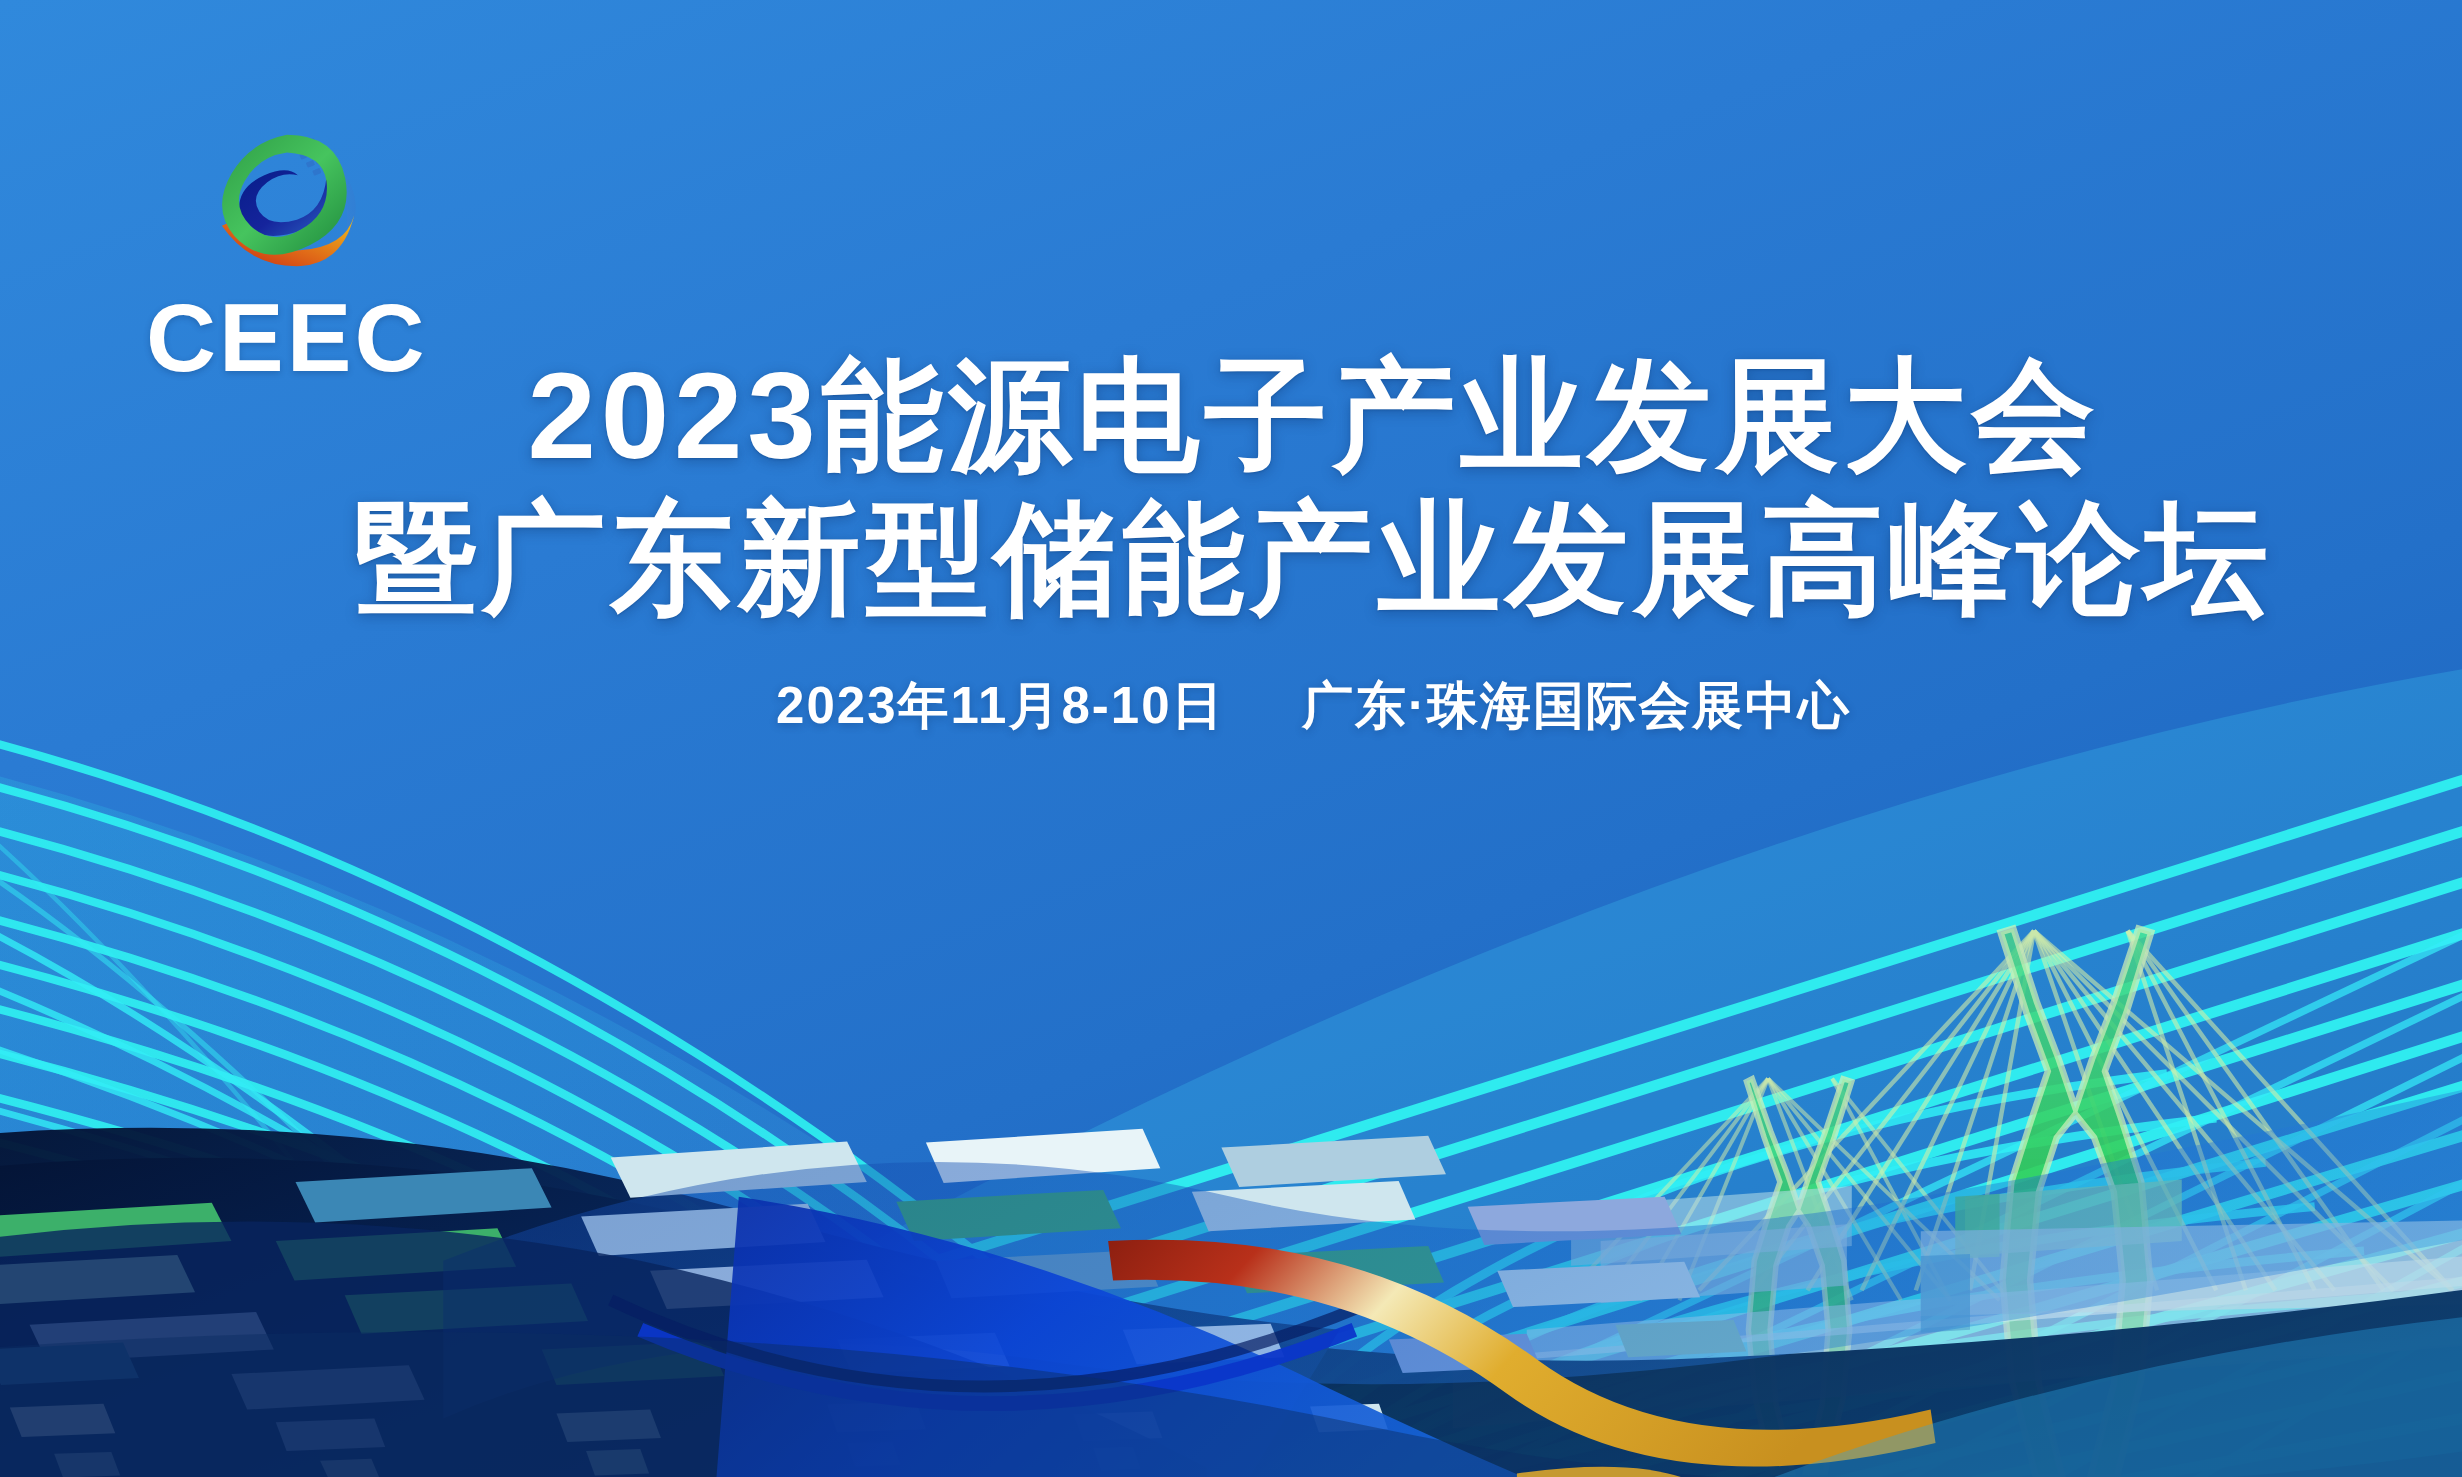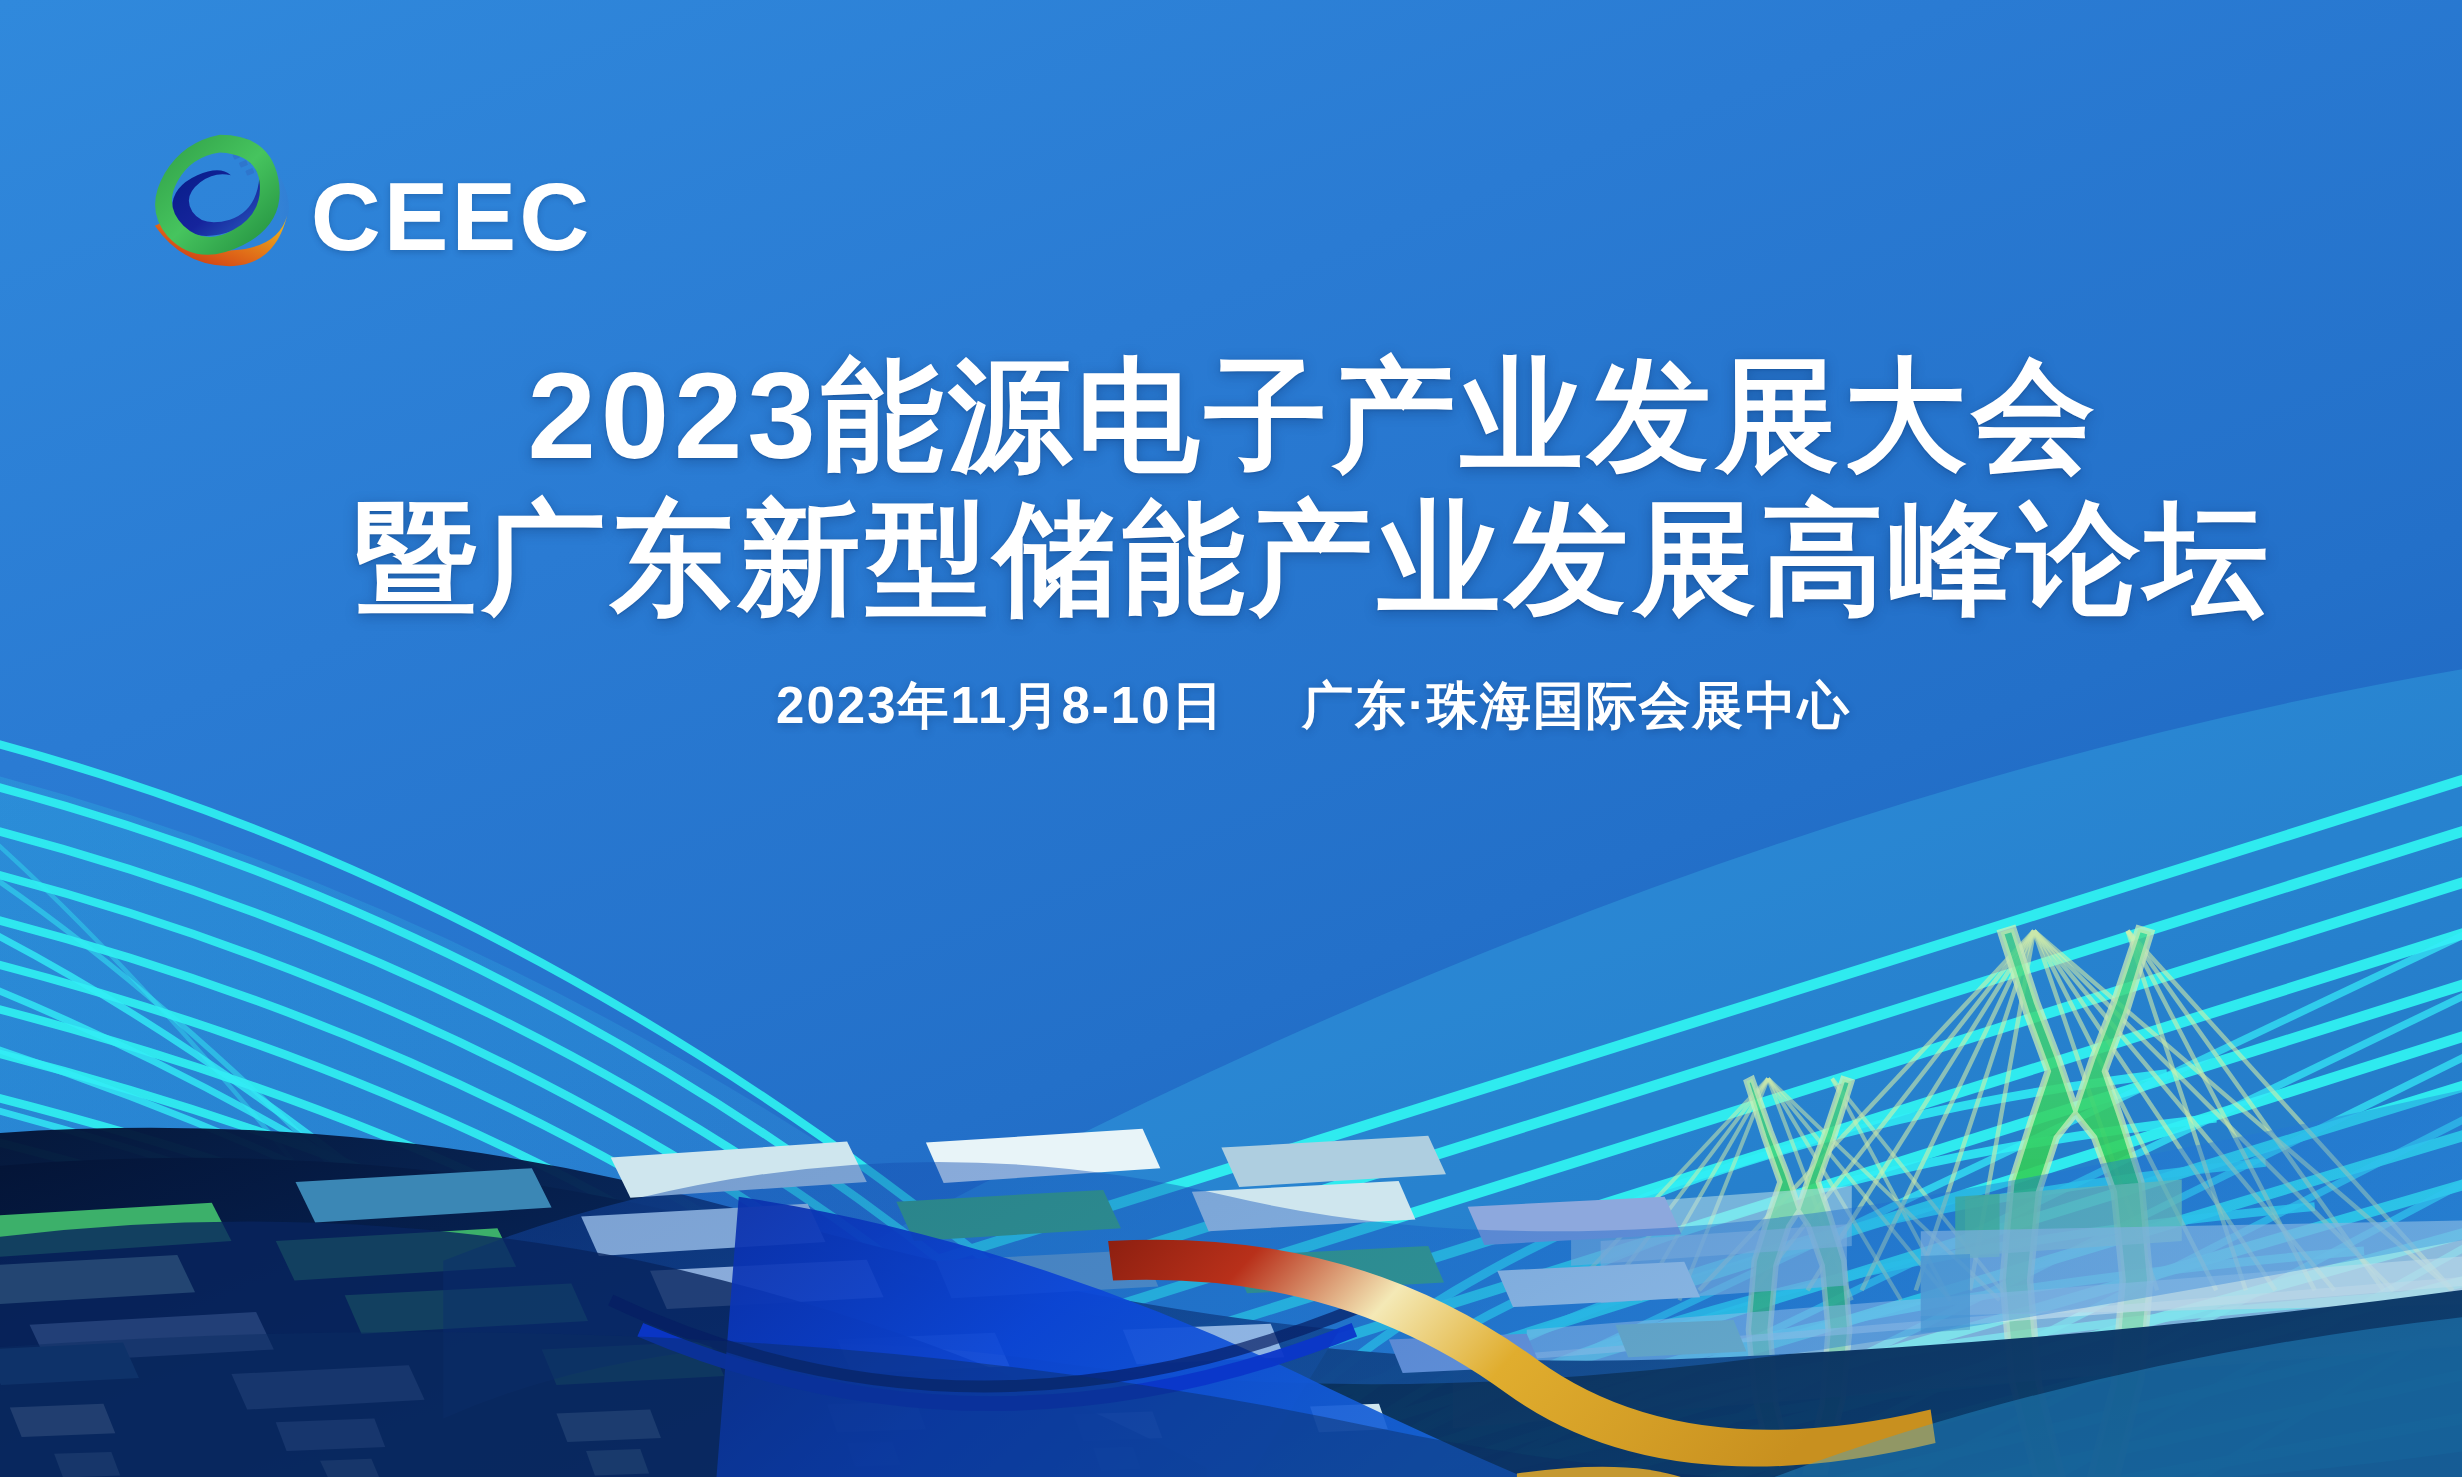--- a/index.html
+++ b/index.html
@@ -6,21 +6,21 @@
   #stage{
     position:relative;
     width:2627px;height:1478px;
     overflow:hidden;
     font-family:"Liberation Sans","DejaVu Sans",sans-serif;
     background:linear-gradient(158deg,#2f84d8 0%,#2b7ad2 38%,#2470c8 70%,#1f63bd 100%);
   }
   .svgfill{position:absolute;top:0;left:0;width:2627px;height:1478px;}
 
   
-  #logo-block{position:absolute;left:146px;top:124px;display:flex;align-items:flex-end;gap:16.7px;}
+  #logo-block{position:absolute;left:146px;top:124px;display:flex;align-items:center;gap:16.7px;flex-direction:column;}
   #logo-mark{width:148px;height:148px;position:relative;}
   #logo-word{
     color:#ffffff;font-size:97px;font-weight:700;letter-spacing:3px;
     line-height:1;padding-bottom:6.9px;
     text-shadow:0 2px 6.9px rgba(8,40,90,.28);
   }
 
   
   #headline{
     position:absolute;left:0;right:0;top:345px;

